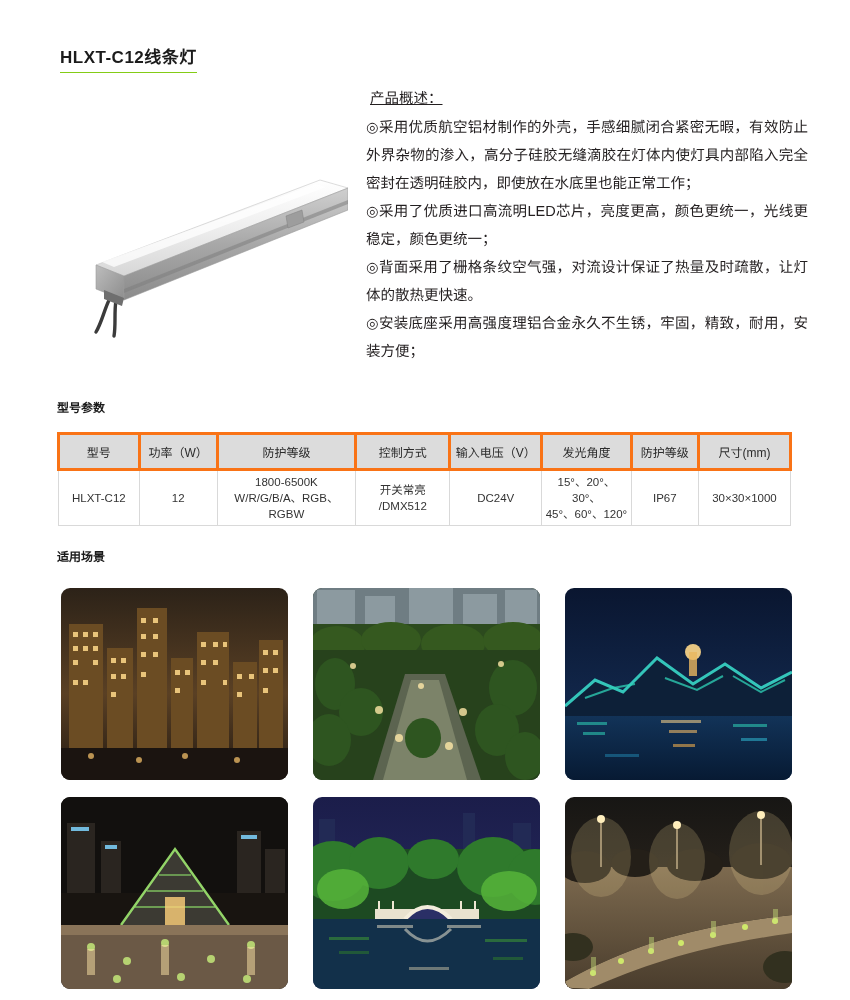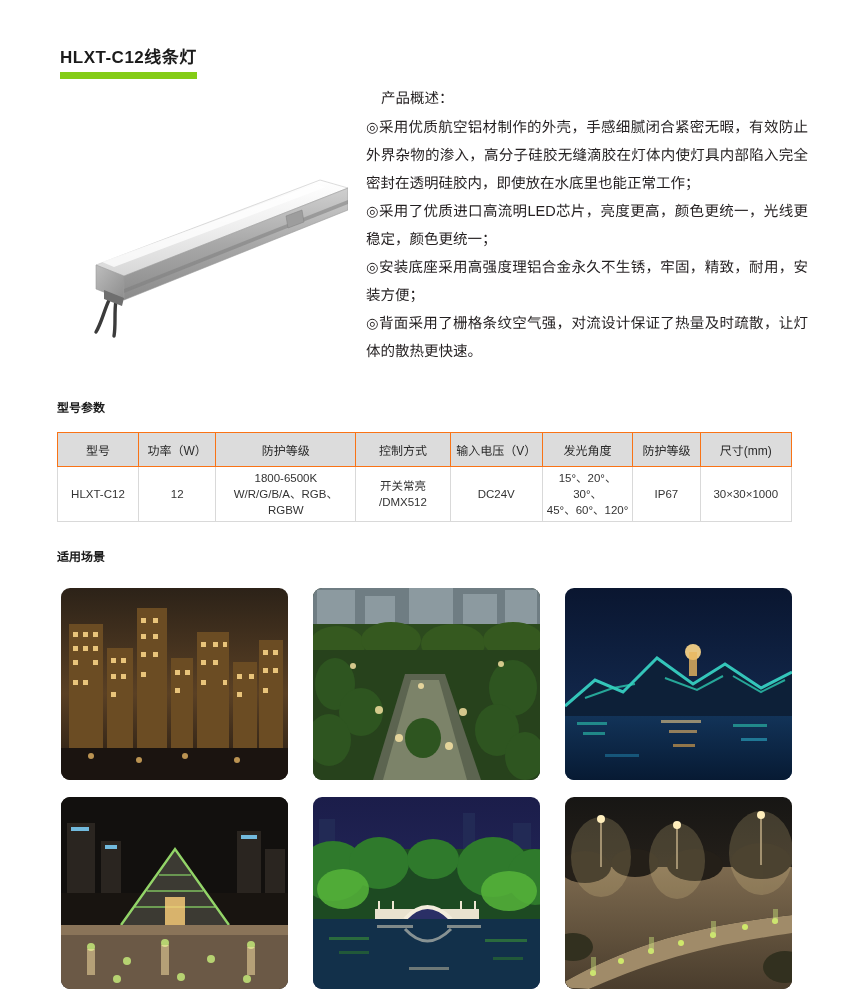--- a/index.html
+++ b/index.html
@@ -24,21 +24,21 @@
   
   .title {
     position: absolute;
     left: 60px;
     top: 43px;
     font-size: 17px;
     font-weight: bold;
     letter-spacing: 0.5px;
     color: #1b1b1b;
     padding-bottom: 4px;
-    border-bottom: 7px solid #84cc16;
+    border-bottom: 1px solid #84cc16;
     display: inline-block;
   }
 
   
   .product-figure {
     position: absolute;
     left: 58px;
     top: 150px;
     width: 290px;
     height: 190px;
@@ -49,21 +49,22 @@
   .desc {
     position: absolute;
     left: 366px;
     top: 84px;
     width: 442px;
     font-size: 14.5px;
     line-height: 28px;
     color: #231f20;
   }
   .desc .lead {
-    margin: 0 0 1px 15px;
+    margin: 0 0 1px 4px;
+    text-decoration: underline;
   }
   .desc p {
     margin: 0;
     text-align: justify;
   }
 
   
   .section-title {
     position: absolute;
     font-size: 12px;
@@ -82,21 +83,21 @@
     border-collapse: collapse;
     font-size: 11.5px;
     color: #333;
   }
   .spec-table th {
     background: #dcdcdc;
     color: #2b2b2b;
     font-weight: normal;
     font-size: 12px;
     height: 33px;
-    border: 1px solid #f97316;
+    border: 3px solid #f97316;
     text-align: center;
     padding: 0 2px;
   }
   .spec-table td {
     border: 1px solid #d9d9d9;
     text-align: center;
     height: 48px;
     padding: 3px 2px;
     line-height: 16px;
     background: #ffffff;
@@ -176,22 +177,22 @@
       <path d="M58,150 C56,163 58,174 56,186" stroke="#3b3b3b" stroke-width="3.4" fill="none" stroke-linecap="round"></path>
 
       <polygon points="46,140 66,148 64,156 46,149" fill="#6f6f6f"></polygon>
     </svg>
   </div>
 
   <div class="desc">
     <p class="lead">产品概述：</p>
     <p>◎采用优质航空铝材制作的外壳，手感细腻闭合紧密无暇，有效防止外界杂物的渗入，高分子硅胶无缝滴胶在灯体内使灯具内部陷入完全密封在透明硅胶内，即使放在水底里也能正常工作；</p>
     <p>◎采用了优质进口高流明LED芯片，亮度更高，颜色更统一，光线更稳定，颜色更统一；</p>
+    <p>◎背面采用了栅格条纹空气强，对流设计保证了热量及时疏散，让灯体的散热更快速。</p>
     <p>◎安装底座采用高强度理铝合金永久不生锈，牢固，精致，耐用，安装方便；</p>
-    <p>◎背面采用了栅格条纹空气强，对流设计保证了热量及时疏散，让灯体的散热更快速。</p>
   </div>
 
   <div class="section-title" id="sec-params">型号参数</div>
 
   <table class="spec-table">
     <thead>
       <tr>
         <th class="c0">型号</th>
         <th class="c1">功率（W）</th>
         <th class="c2">防护等级</th>

